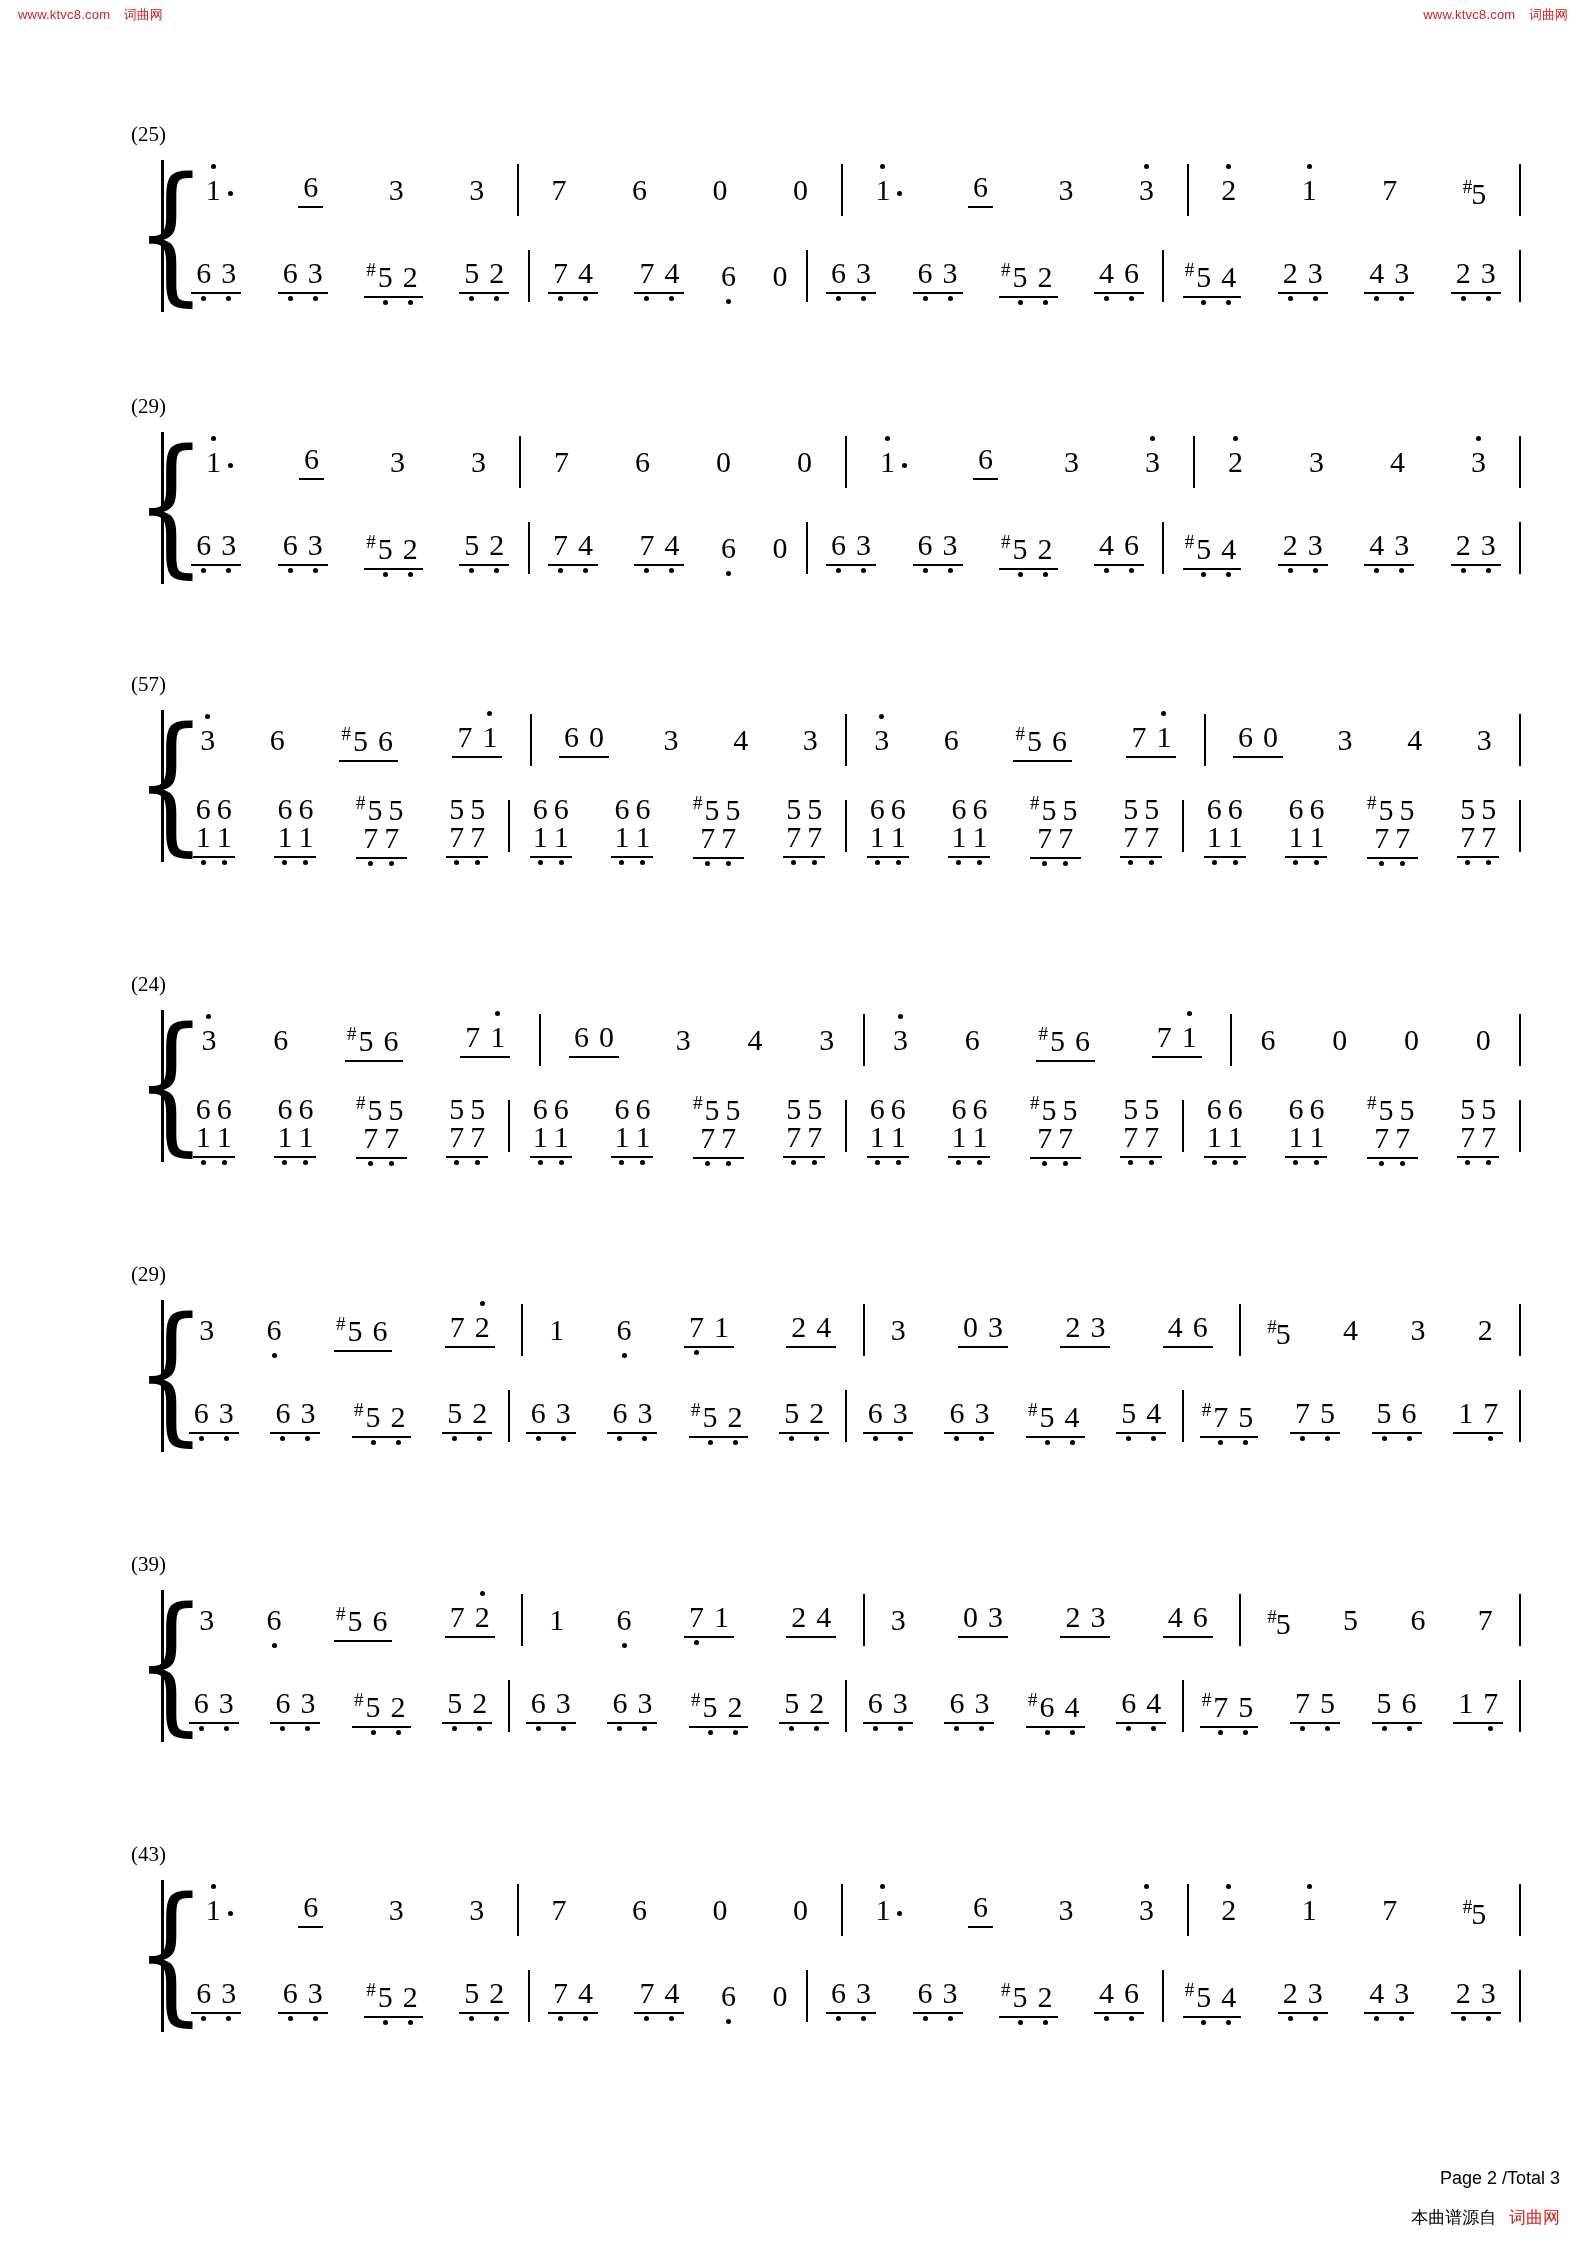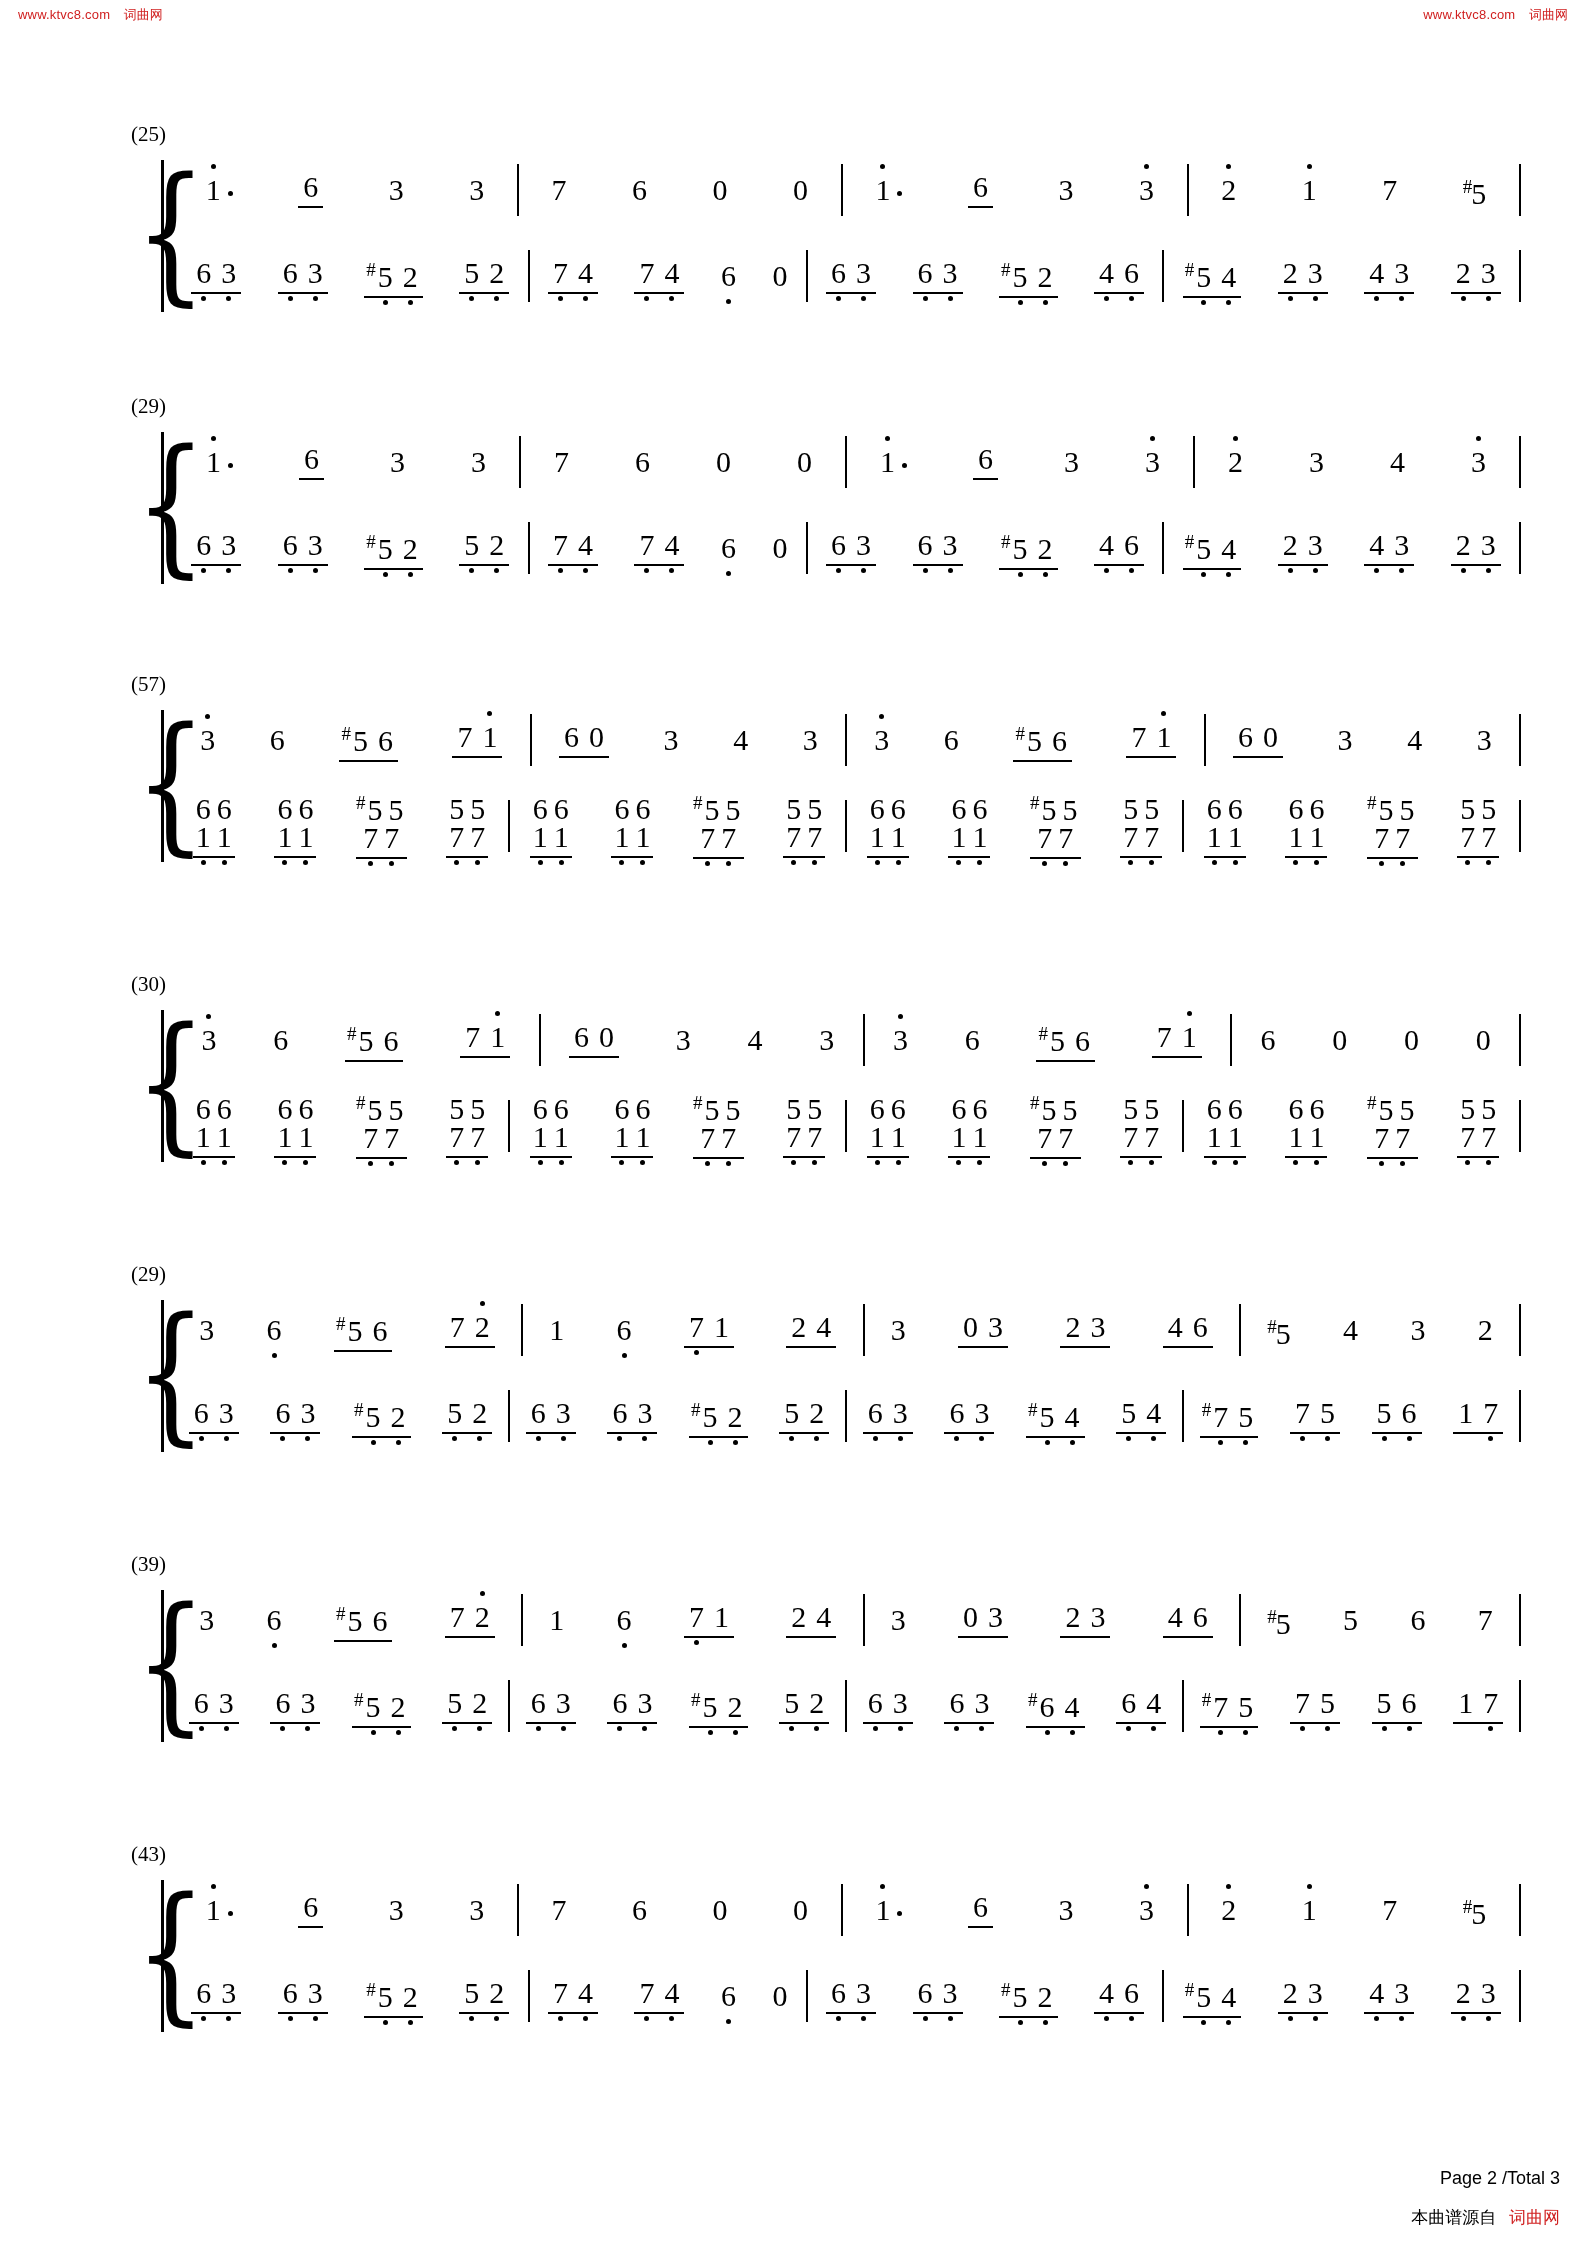--- a/index.html
+++ b/index.html
@@ -383,21 +383,21 @@
         <div class="bar">
           <span class="cell" style="line-height: 1;"><span style="display: inline-block; text-align: center;"><span style="display: block; white-space: nowrap; font-size: 30px;"><span class="num" style="margin: 0px 3px;">6</span><span class="num" style="margin: 0px 3px;">6</span></span><span style="display: block; white-space: nowrap; font-size: 30px; margin-top: -2px; border-bottom: 2.5px solid rgb(0, 0, 0); padding-bottom: 4px; position: relative;"><span class="num oct-dn" style="margin: 0px 3px;">1</span><span class="num oct-dn" style="margin: 0px 3px;">1</span></span></span></span>
           <span class="cell" style="line-height: 1;"><span style="display: inline-block; text-align: center;"><span style="display: block; white-space: nowrap; font-size: 30px;"><span class="num" style="margin: 0px 3px;">6</span><span class="num" style="margin: 0px 3px;">6</span></span><span style="display: block; white-space: nowrap; font-size: 30px; margin-top: -2px; border-bottom: 2.5px solid rgb(0, 0, 0); padding-bottom: 4px; position: relative;"><span class="num oct-dn" style="margin: 0px 3px;">1</span><span class="num oct-dn" style="margin: 0px 3px;">1</span></span></span></span>
           <span class="cell" style="line-height: 1;"><span style="display: inline-block; text-align: center;"><span style="display: block; white-space: nowrap; font-size: 30px;"><span class="sharp">#</span><span class="num" style="margin: 0px 3px;">5</span><span class="num" style="margin: 0px 3px;">5</span></span><span style="display: block; white-space: nowrap; font-size: 30px; margin-top: -2px; border-bottom: 2.5px solid rgb(0, 0, 0); padding-bottom: 4px; position: relative;"><span class="num oct-dn" style="margin: 0px 3px;">7</span><span class="num oct-dn" style="margin: 0px 3px;">7</span></span></span></span>
           <span class="cell" style="line-height: 1;"><span style="display: inline-block; text-align: center;"><span style="display: block; white-space: nowrap; font-size: 30px;"><span class="num" style="margin: 0px 3px;">5</span><span class="num" style="margin: 0px 3px;">5</span></span><span style="display: block; white-space: nowrap; font-size: 30px; margin-top: -2px; border-bottom: 2.5px solid rgb(0, 0, 0); padding-bottom: 4px; position: relative;"><span class="num oct-dn" style="margin: 0px 3px;">7</span><span class="num oct-dn" style="margin: 0px 3px;">7</span></span></span></span>
         </div>
         <div class="barline"></div>
       </div>
     </div>
     <div class="system" style="top: 1000px;">
-      <div class="measure-no">(30)</div>
+      <div class="measure-no">(24)</div>
       <div class="brace">{</div>
       <div class="brace-bar"></div>
       <div class="staff upper">
         <div class="bar">
           <span class="cell"><span class="num oct-up">3</span></span>
           <span class="cell"><span class="num">6</span></span>
           <span class="cell"><span class="grp beam1"><span class="cell"><span class="sharp">#</span><span class="num">5</span></span><span class="cell"><span class="num">6</span></span></span></span>
           <span class="cell"><span class="grp beam1"><span class="cell"><span class="num">7</span></span><span class="cell"><span class="num oct-up">1</span></span></span></span>
         </div>
         <div class="barline"></div>

